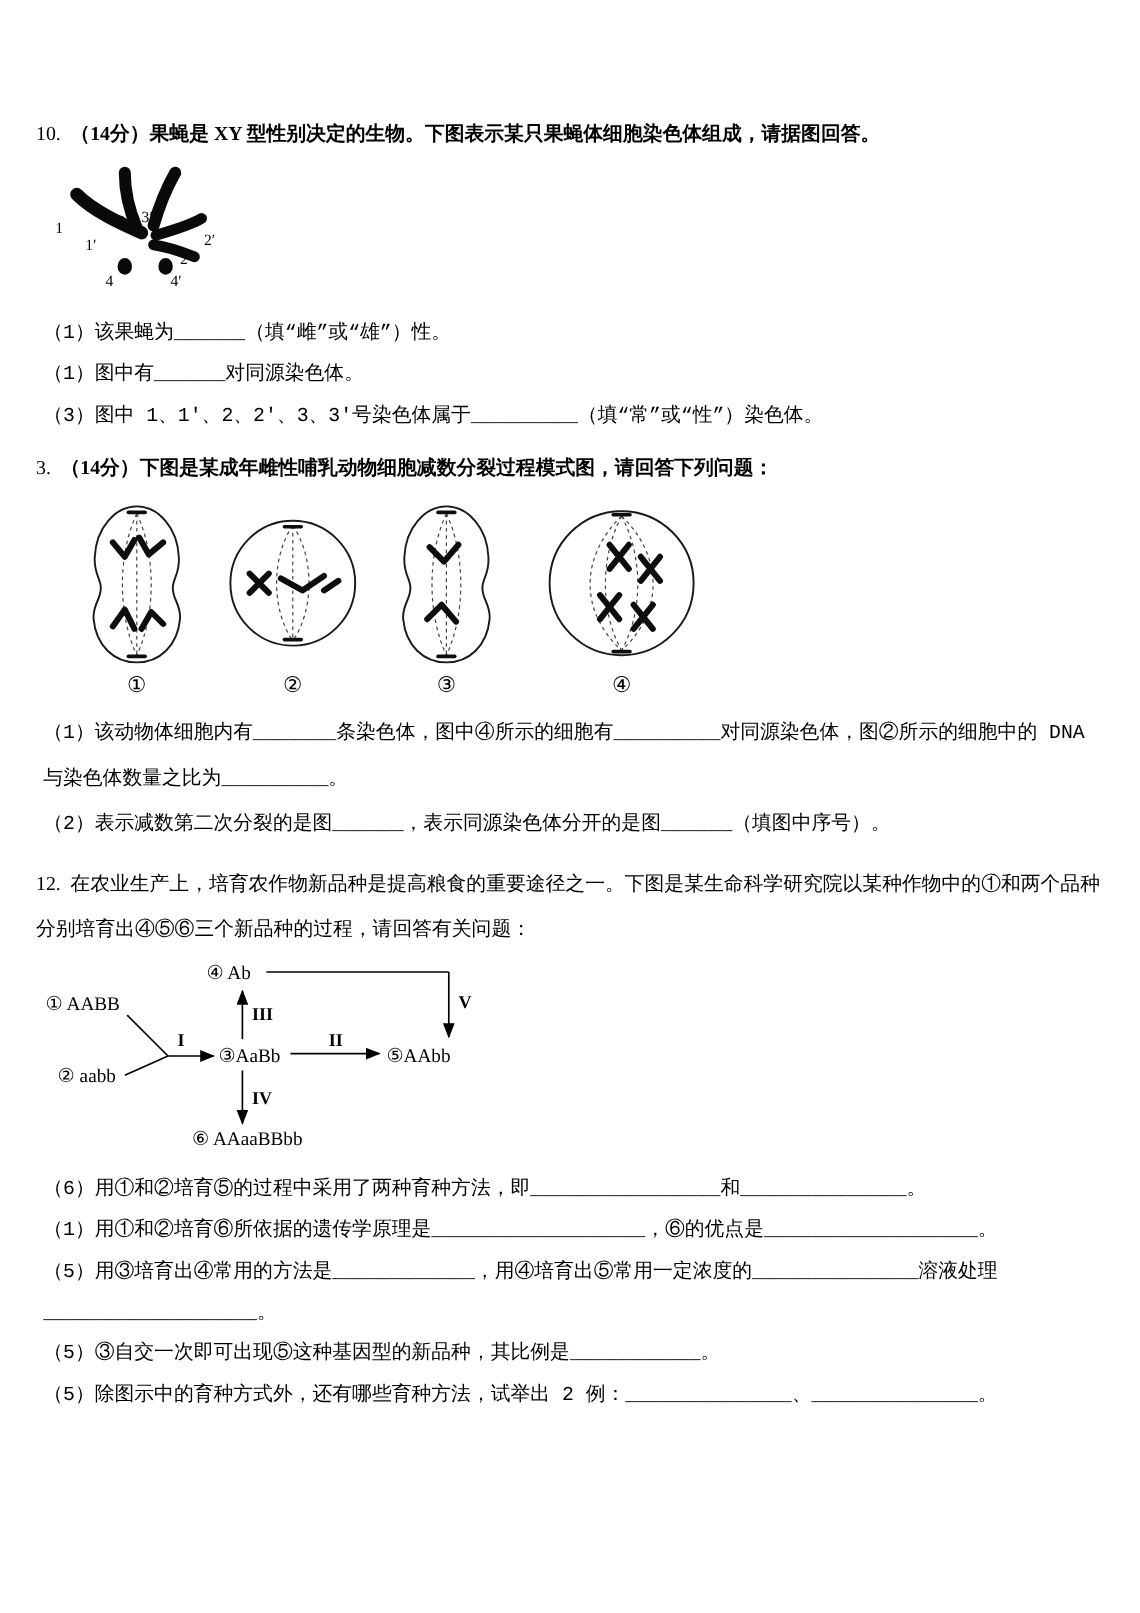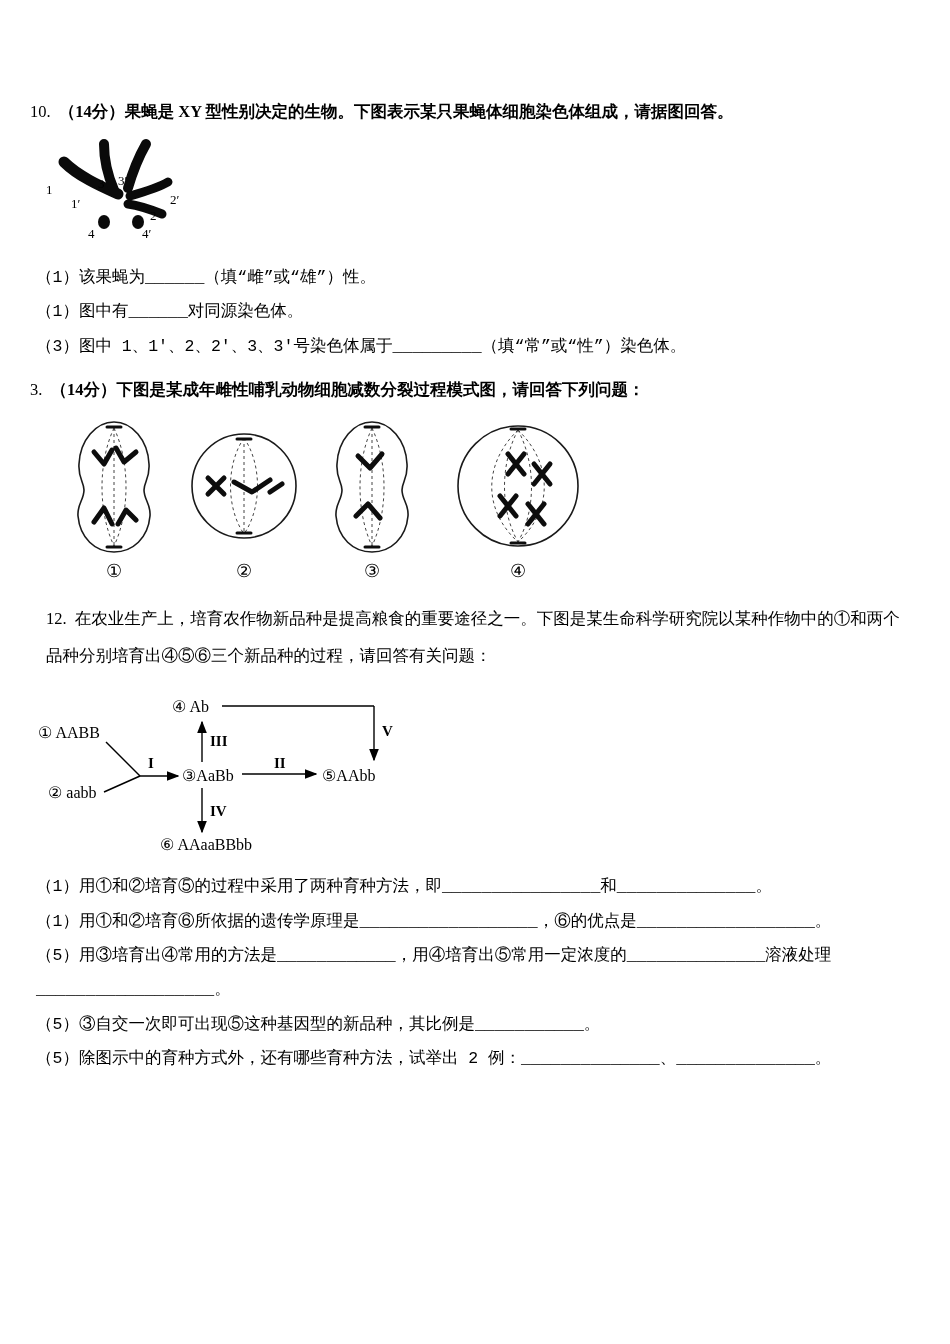--- a/index.html
+++ b/index.html
@@ -10,21 +10,21 @@
     font-size:16.5px;
   }
   .page{padding:98px 32px 40px 30px;}
   section{display:block;}
   .qhead{line-height:1.7;margin:0;}
   .qnum{margin-right:8px;}
   .bold{font-weight:700;margin-top:10px;}
   .subs p{margin:0;padding-left:6px;font-family:Liberation Mono, monospace;}
   .lh-a p{line-height:2.08;}
   .lh-b p{line-height:2.3;}
-  .stem12{line-height:2.25;margin:16px;}
+  .stem12{line-height:2.25;margin:0;}
   .fig{display:block;}
   .fig10{margin:6px 0 4px 8px;}
   .fig11{margin:8px 0 8px 18px;}
   .fig12{margin:2px 0 8px 4px;}
   .mt{margin-top:12px;}
   svg text{font-family:"Liberation Serif","DejaVu Serif",serif;fill:#000;}
   .chrom{stroke:#0a0a0a;stroke-linecap:round;fill:none;}
   .dotc{fill:#0a0a0a;stroke:none;}
   .lbl{font-size:13px;}
   .cellOutline{fill:#ffffff;stroke:#1a1a1a;stroke-width:1.6;}
@@ -130,20 +130,24 @@
         <path class="chr" d="M480,92 L496,112"></path>
           <path class="chr" d="M496,92 L480,112"></path>
       </g>
 
       <text class="cellLbl" x="66" y="165">①</text>
       <text class="cellLbl" x="196" y="165">②</text>
       <text class="cellLbl" x="324" y="165">③</text>
       <text class="cellLbl" x="470" y="165">④</text>
     </svg>
 
+    <div class="subs lh-b">
+      <p>（1）该动物体细胞内有_______条染色体，图中④所示的细胞有_________对同源染色体，图②所示的细胞中的 DNA 与染色体数量之比为_________。</p>
+      <p>（2）表示减数第二次分裂的是图______，表示同源染色体分开的是图______（填图中序号）。</p>
+    </div>
   </section>
 
   <section class="mt">
     <p class="stem12"><span class="qnum">12.</span><span>在农业生产上，培育农作物新品种是提高粮食的重要途径之一。下图是某生命科学研究院以某种作物中的①和两个品种分别培育出④⑤⑥三个新品种的过程，请回答有关问题：</span></p>
 
     <svg class="fig fig12" width="430" height="172" viewBox="0 0 430 172">
       <defs>
         <marker id="ah" markerWidth="9" markerHeight="8" refX="8" refY="3.5" orient="auto">
           <path d="M0,0 L9,3.5 L0,7 Z" fill="#000"></path>
         </marker>
@@ -166,21 +170,21 @@
       <text class="ftxt" x="126" y="160">⑥ AAaaBBbb</text>
 
       <text class="froman" x="114" y="78">I</text>
       <text class="froman" x="240" y="78">II</text>
       <text class="froman" x="176" y="56">III</text>
       <text class="froman" x="176" y="126">IV</text>
       <text class="froman" x="348" y="46">V</text>
     </svg>
 
     <div class="subs lh-a">
-      <p>（1）用①和②培育⑤的过程中采用了两种育种方法，即________________和______________。</p>
+      <p>（6）用①和②培育⑤的过程中采用了两种育种方法，即________________和______________。</p>
       <p>（1）用①和②培育⑥所依据的遗传学原理是__________________，⑥的优点是__________________。</p>
       <p>（5）用③培育出④常用的方法是____________，用④培育出⑤常用一定浓度的______________溶液处理__________________。</p>
       <p>（5）③自交一次即可出现⑤这种基因型的新品种，其比例是___________。</p>
       <p>（5）除图示中的育种方式外，还有哪些育种方法，试举出 2 例：______________、______________。</p>
     </div>
   </section>
 
 </div>
 
 </body></html>

